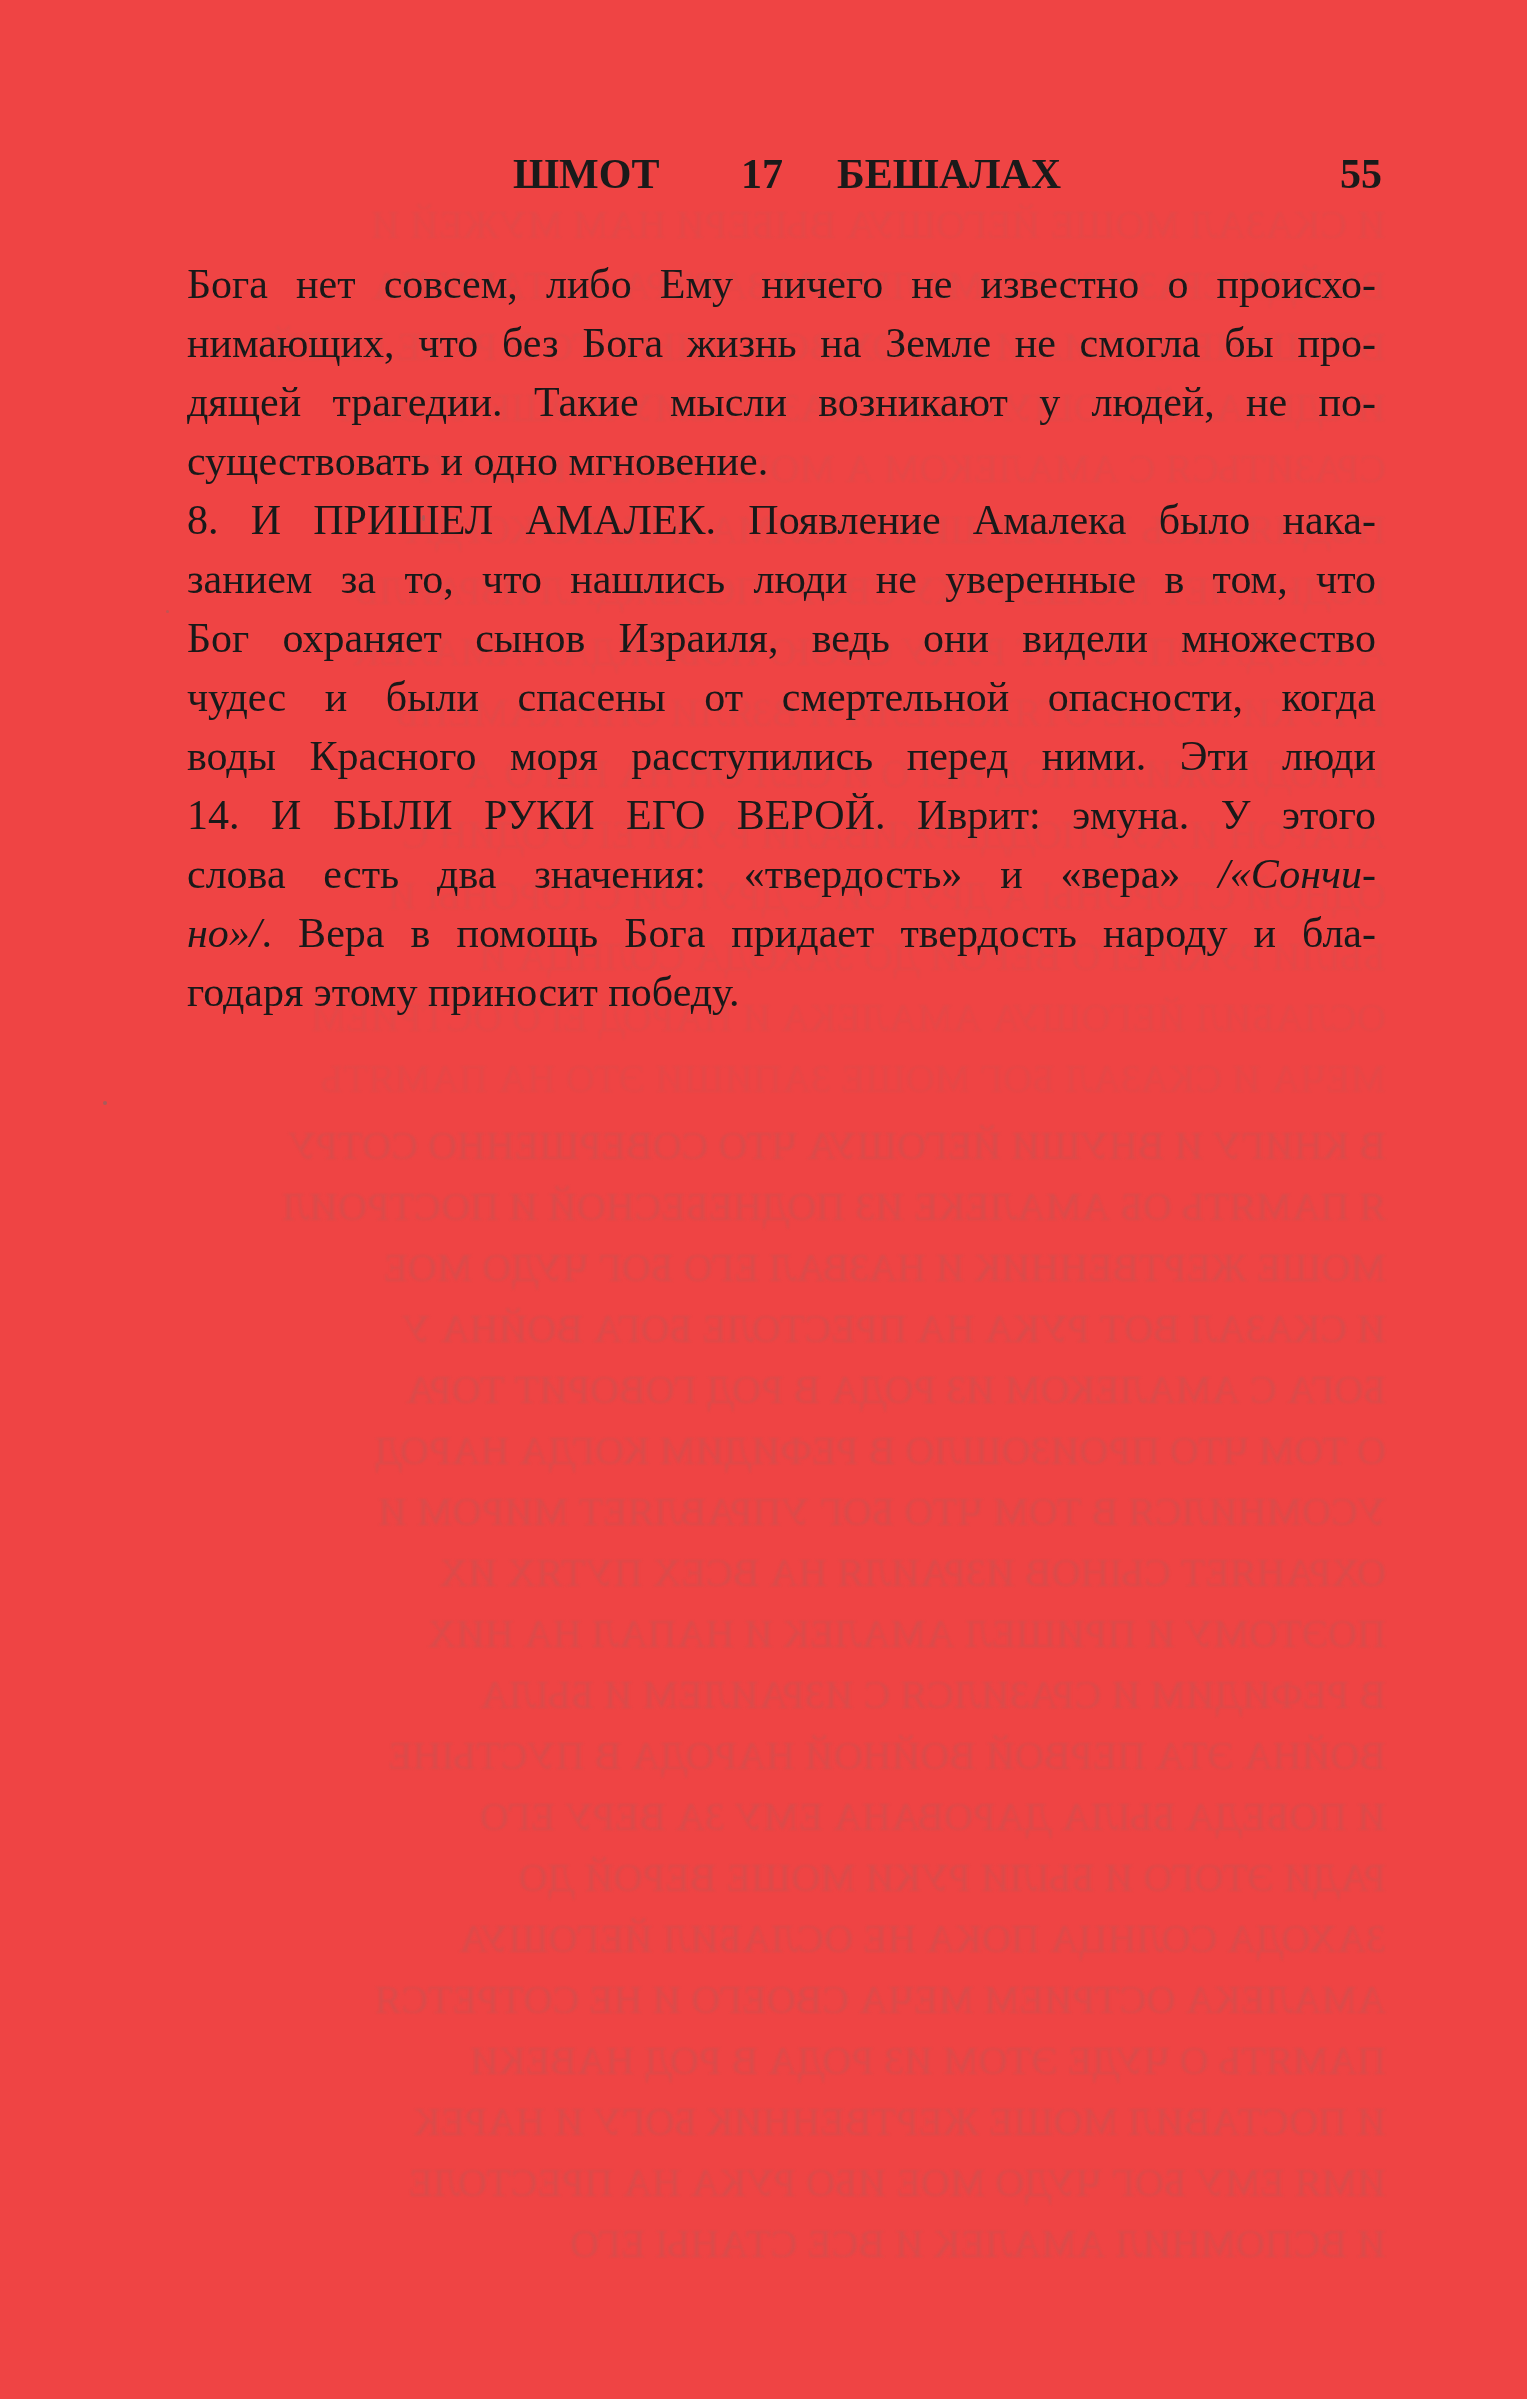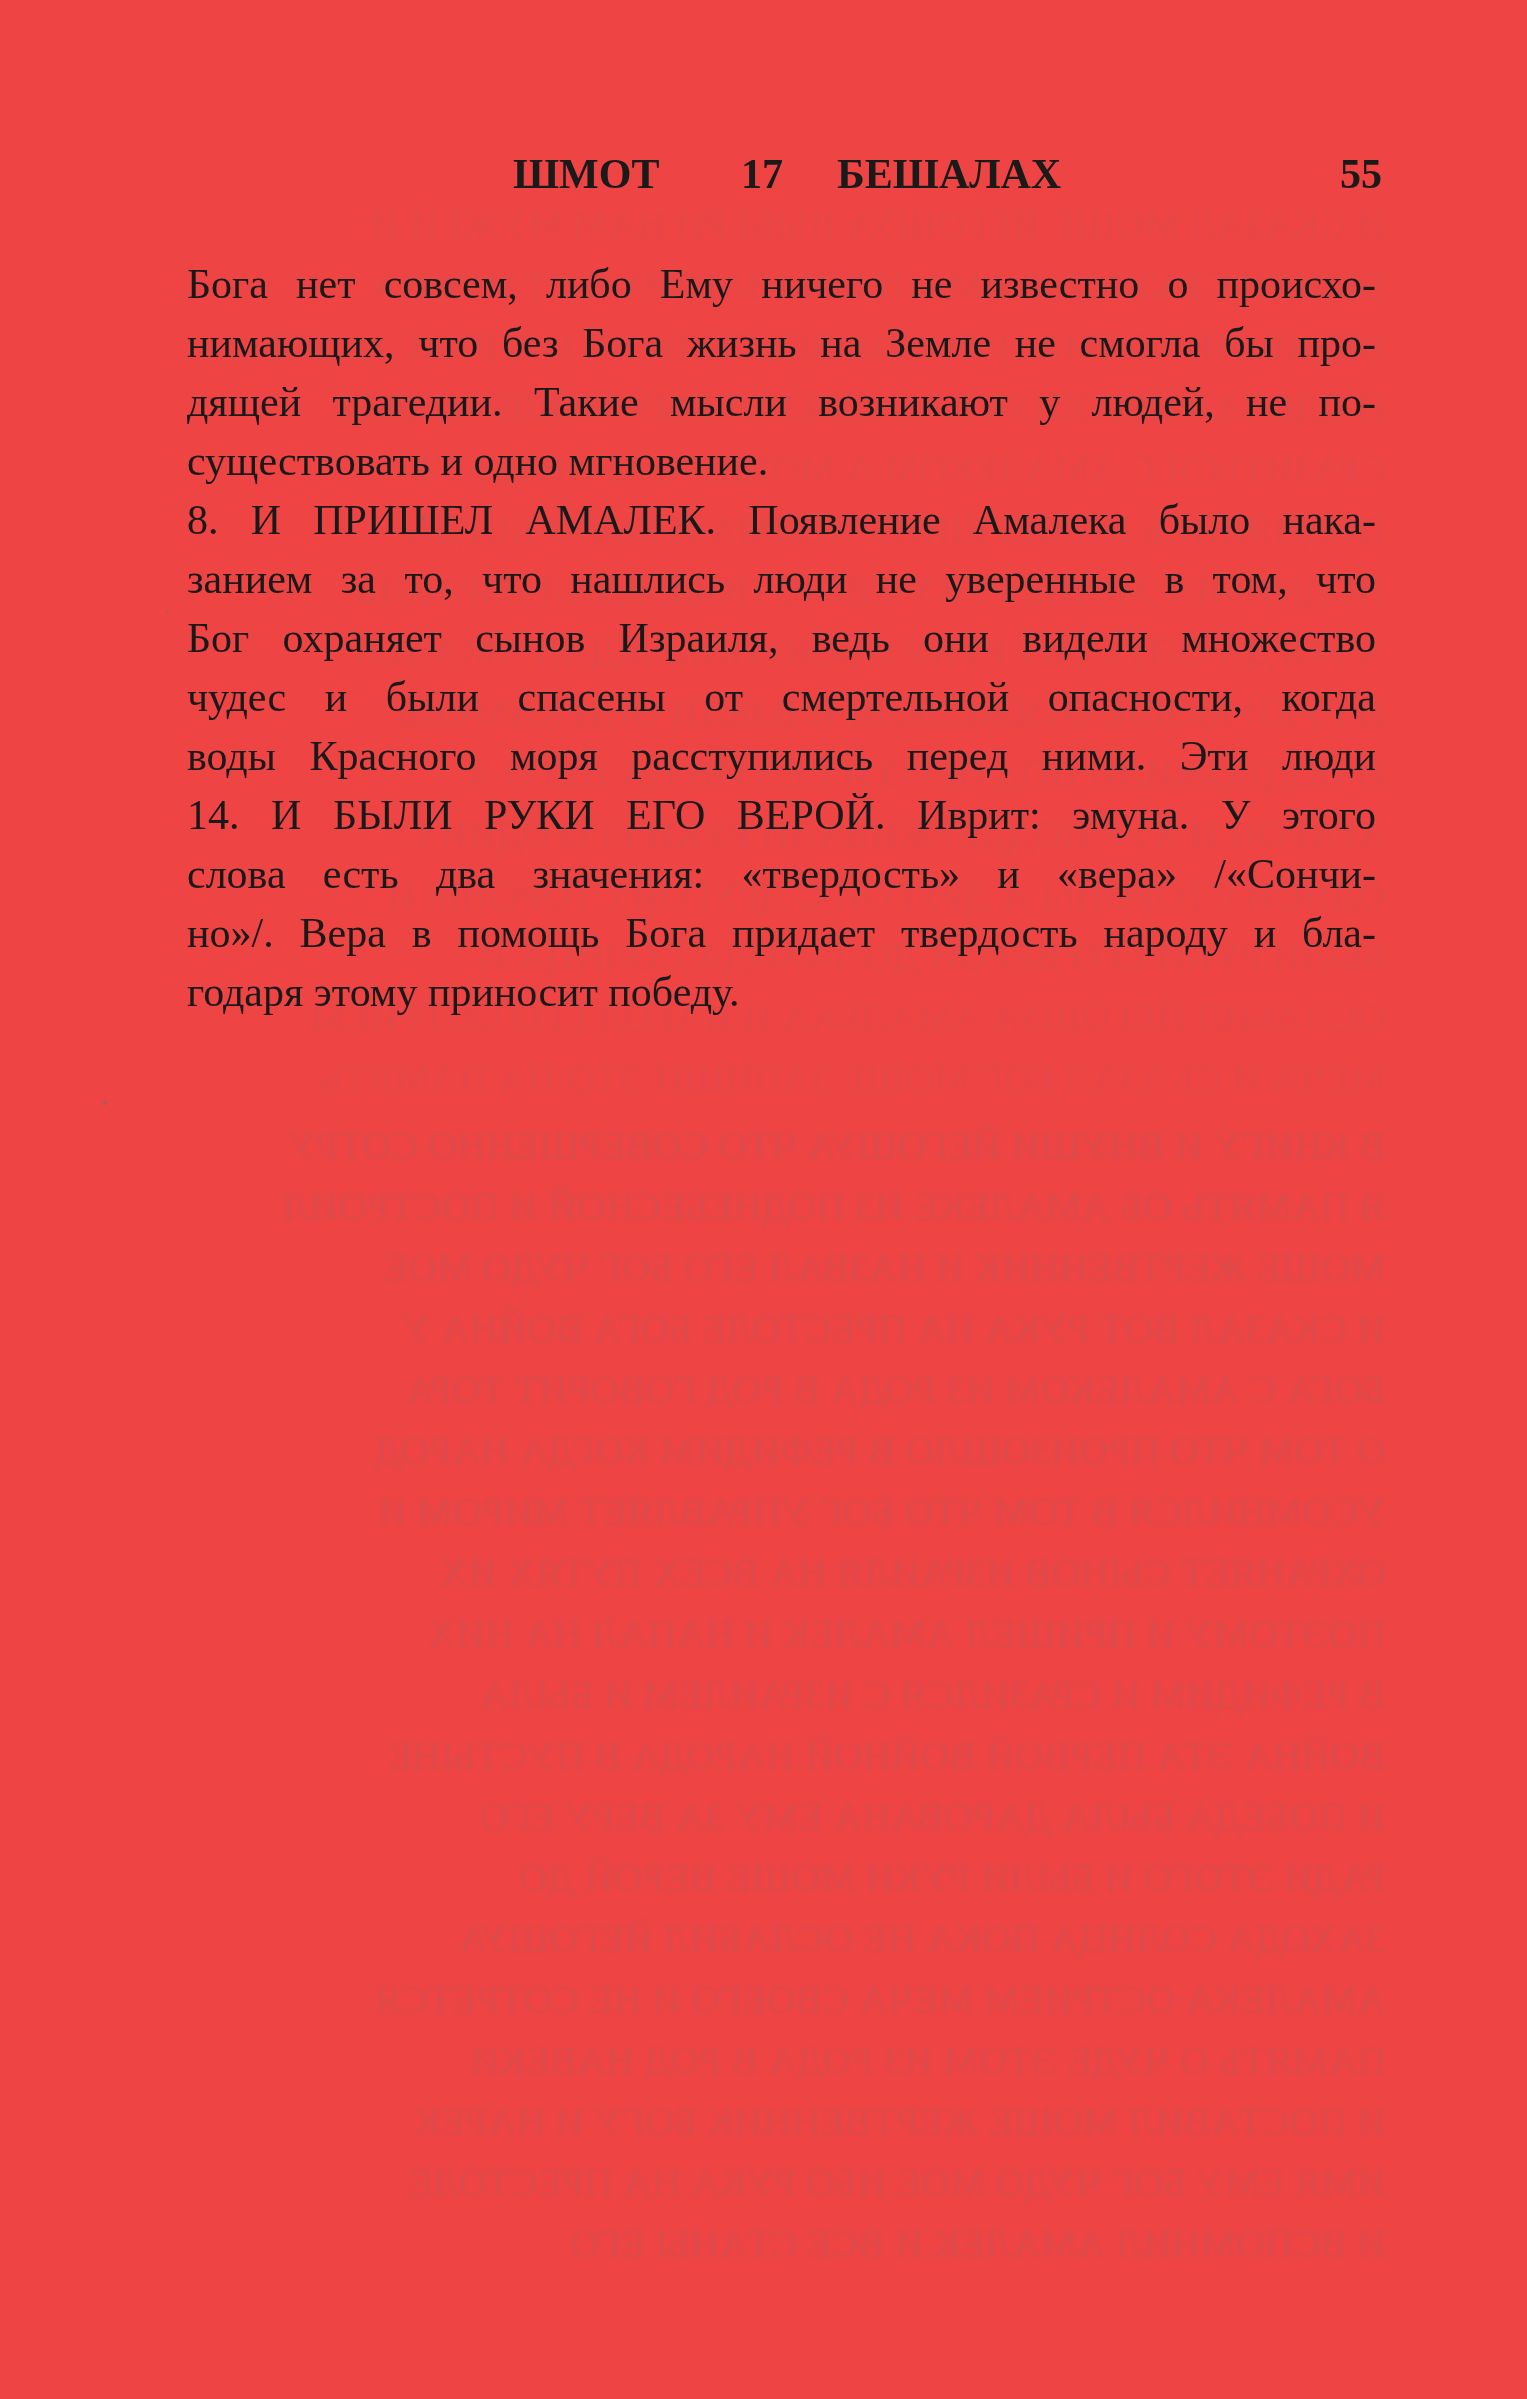--- a/index.html
+++ b/index.html
@@ -31,21 +31,21 @@
     text-align:justify;
     -moz-text-align-last:justify;
     text-align-last:justify;
     white-space:nowrap;
   }
   .line.last{
     text-align-last:left;
     -moz-text-align-last:left;
     text-align:center;
   }
-  .seg.italic{}
+  .seg.italic{font-style:italic;}
 
   
   .ghost{
     position:absolute;left:150px;width:1236px;
     font-size:40px;line-height:61px;
     color:rgba(118,114,104,0.17);
     filter:blur(1.3px);
     transform:scaleX(-1);
     pointer-events:none;
     white-space:nowrap;

